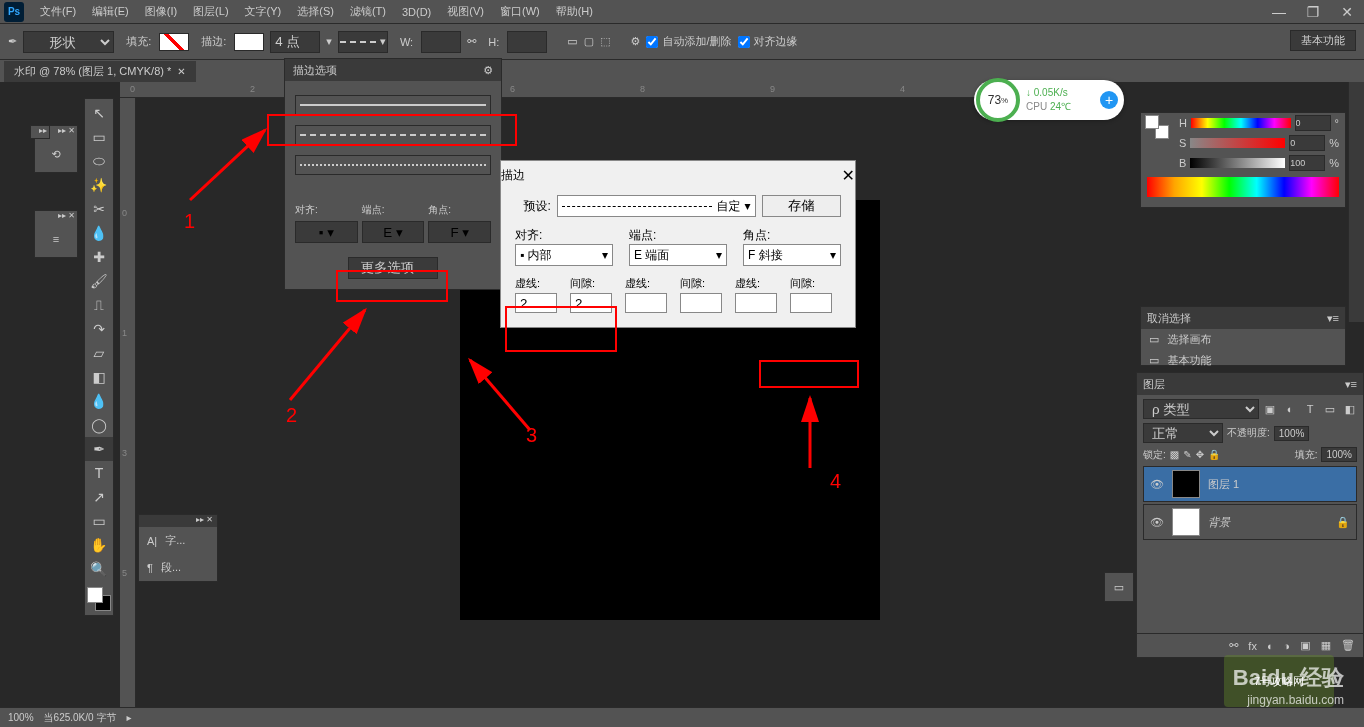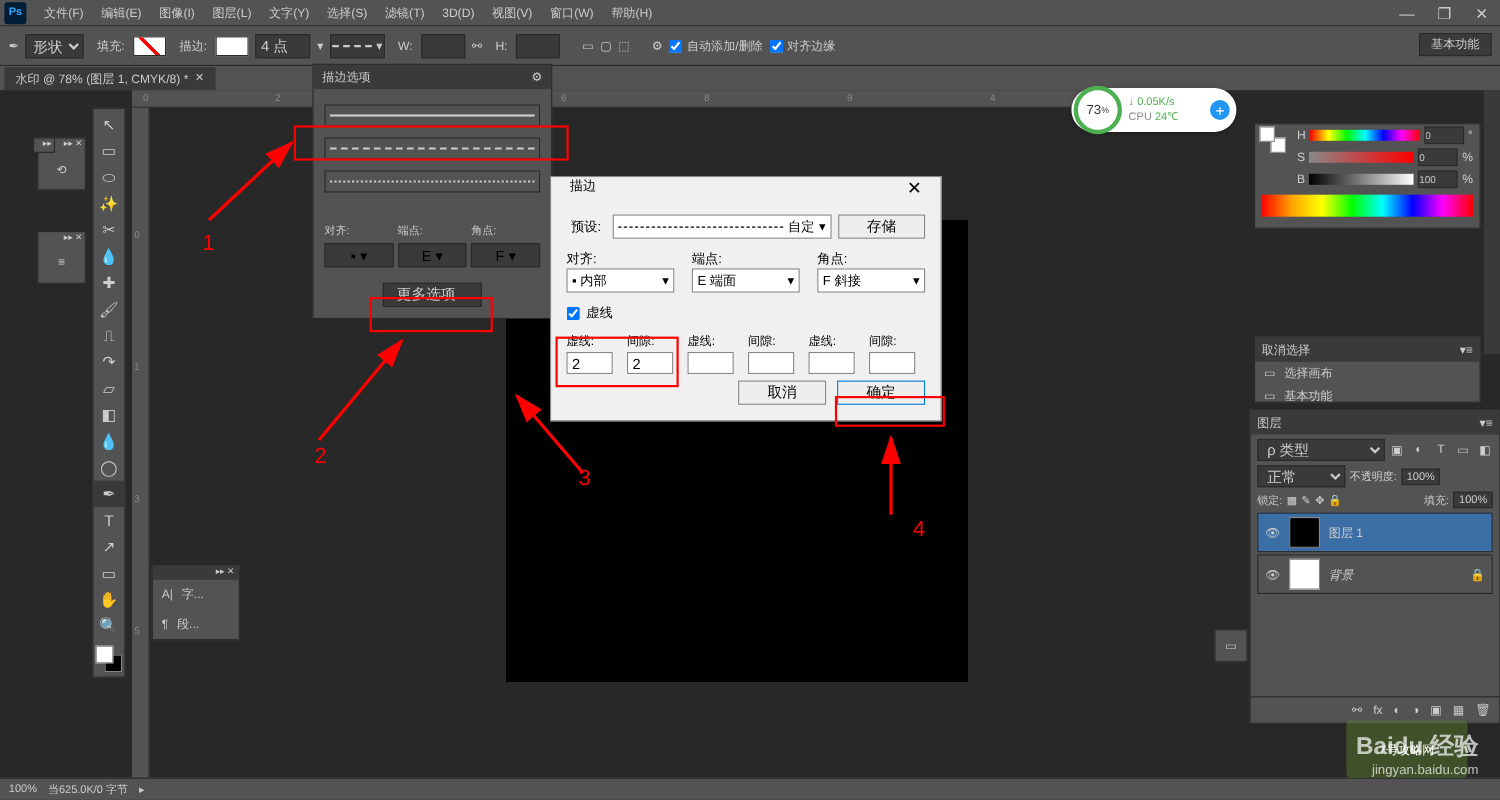--- a/index.html
+++ b/index.html
@@ -3,21 +3,21 @@
 <meta charset="utf-8">
 <style>
 * { margin:0; padding:0; box-sizing:border-box; font-family:"Microsoft YaHei",sans-serif; }
 body { background:#535353; color:#ccc; width:1364px; height:727px; overflow:hidden; position:relative; font-size:11px; }
 .menubar { background:#535353; height:24px; display:flex; align-items:center; padding:0 4px; border-bottom:1px solid #2a2a2a; }
 .ps-logo { width:20px; height:20px; background:#001e36; color:#31a8ff; display:flex; align-items:center; justify-content:center; font-weight:bold; font-size:10px; border-radius:3px; margin-right:8px; }
 .menu-item { padding:4px 8px; cursor:pointer; }
 .win-controls { position:absolute; right:0; top:0; display:flex; }
 .win-btn { width:34px; height:24px; display:flex; align-items:center; justify-content:center; font-size:14px; cursor:pointer; }
 .toolbar { background:#535353; height:36px; display:flex; align-items:center; padding:0 8px; border-bottom:1px solid #2a2a2a; gap:6px; }
-.tool-select { background:#3a3a3a; border:1px solid #2a2a2a; color:#ccc; padding:2px 2px; height:22px; }
+.tool-select { background:#3a3a3a; border:1px solid #2a2a2a; color:#ccc; padding:2px 21px; height:22px; }
 .tool-label { margin:0 2px 0 6px; }
 .fill-swatch { width:30px; height:18px; border:1px solid #2a2a2a; background:linear-gradient(45deg,transparent 45%,red 45%,red 55%,transparent 55%),#fff; }
 .stroke-swatch { width:30px; height:18px; border:1px solid #2a2a2a; background:#fff; }
 .input-sm { width:40px; height:22px; background:#3a3a3a; border:1px solid #2a2a2a; color:#ccc; padding:0 4px; }
 .dash-preset { width:50px; height:22px; background:#3a3a3a; border:1px solid #2a2a2a; display:flex; align-items:center; justify-content:center; }
 .dash-preset .dashes { border-top:2px dashed #ccc; width:36px; height:0; }
 .checkbox-area { display:flex; align-items:center; gap:4px; }
 .basic-fn { position:absolute; right:8px; top:30px; background:#3a3a3a; padding:2px 10px; border:1px solid #2a2a2a; }
 .doc-tab { background:#535353; height:22px; display:flex; align-items:center; padding:0 8px 0 4px; }
 .tab { background:#3a3a3a; padding:3px 10px; display:flex; align-items:center; gap:6px; }
@@ -47,25 +47,25 @@
 .stroke-sample { height:20px; display:flex; align-items:center; margin-bottom:10px; padding:0 4px; border:1px solid #2a2a2a; }
 .sample-solid { border-top:2px solid #ccc; width:100%; }
 .sample-dash { border-top:2px dashed #ccc; width:100%; }
 .sample-dot { border-top:2px dotted #ccc; width:100%; }
 .stroke-popup .options-row { display:flex; gap:4px; padding:8px 10px; }
 .opt-group { flex:1; }
 .opt-group label { font-size:10px; display:block; margin-bottom:4px; }
 .opt-btn { width:100%; height:22px; background:#3a3a3a; border:1px solid #2a2a2a; }
 .more-btn { display:block; margin:6px auto 10px; width:90px; height:22px; background:#3a3a3a; border:1px solid #2a2a2a; color:#ccc; }
 .dialog { position:absolute; left:500px; top:160px; width:356px; background:#f0f0f0; border:1px solid #888; color:#000; z-index:6; font-size:12px; }
-.dialog .titlebar { height:28px; display:flex; justify-content:space-between; padding:0 17px; }
+.dialog .titlebar { height:28px; display:flex; align-items:center; justify-content:space-between; padding:0 0; }
 .dialog .titlebar .x { font-size:16px; cursor:pointer; }
 .dialog .content { padding:6px 14px 14px; }
 .dlg-row { display:flex; align-items:center; gap:6px; margin-bottom:10px; }
-.dlg-row label { width:36px; text-align:center; }
+.dlg-row label { width:36px; text-align:right; }
 .dlg-select { height:22px; border:1px solid #888; background:#fff; padding:0 4px; flex:1; display:flex; align-items:center; justify-content:space-between; }
 .preset-sel { width:200px; display:flex; align-items:center; border:1px solid #888; height:22px; background:#fff; }
 .preset-dash { flex:1; border-top:1.5px dashed #000; margin:0 4px; }
 .dlg-btn { width:80px; height:22px; border:1px solid #888; background:#eee; cursor:pointer; }
 .dlg-btn.primary { border:1px solid #0078d7; }
 .dash-inputs { display:flex; gap:4px; }
 .dash-col { width:54px; }
 .dash-col label { display:block; font-size:11px; margin-bottom:2px; }
 .dash-col input { width:42px; height:20px; border:1px solid #888; padding:0 4px; }
 .dlg-buttons { display:flex; justify-content:flex-end; gap:10px; margin-top:6px; }
@@ -308,35 +308,27 @@
           </div>
         </div>
       <div style="flex:1">
           <div>角点:</div>
           <div class="dlg-select">
             <span>F <span>斜接</span></span>
             <span>▾</span>
           </div>
         </div>
     </div>
-    <div class="dlg-row">
-        <input type="checkbox" checked="" style="">
-        <span>虚线</span>
-      </div>
     <div class="dash-inputs">
       <div class="dash-col"><label>虚线:</label><input value="2" style=""></div>
       <div class="dash-col"><label>间隙:</label><input value="2" style=""></div>
       <div class="dash-col"><label>虚线:</label><input style=""></div>
       <div class="dash-col"><label>间隙:</label><input style=""></div>
       <div class="dash-col"><label>虚线:</label><input style=""></div>
       <div class="dash-col"><label>间隙:</label><input style=""></div>
-    </div>
-    <div class="dlg-buttons">
-      <button class="dlg-btn">取消</button>
-      <button class="dlg-btn primary">确定</button>
     </div>
   </div>
 </div>
 
 <div class="red-box" style="left:267px;top:114px;width:250px;height:32px"></div>
 <div class="red-box" style="left:336px;top:270px;width:112px;height:32px"></div>
 <div class="red-box" style="left:505px;top:306px;width:112px;height:46px"></div>
 <div class="red-box" style="left:759px;top:360px;width:100px;height:28px"></div>
 <div class="red-num" style="left:184px;top:210px">1</div>
 <div class="red-num" style="left:286px;top:404px">2</div>

